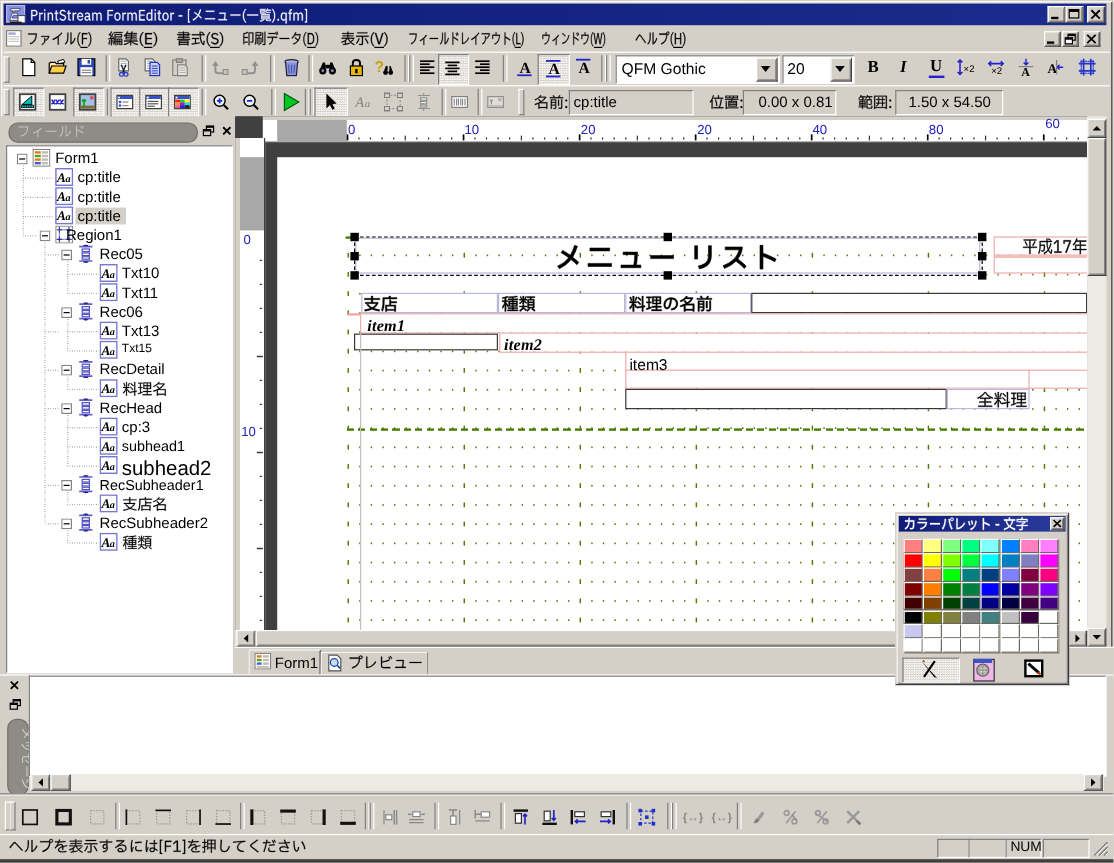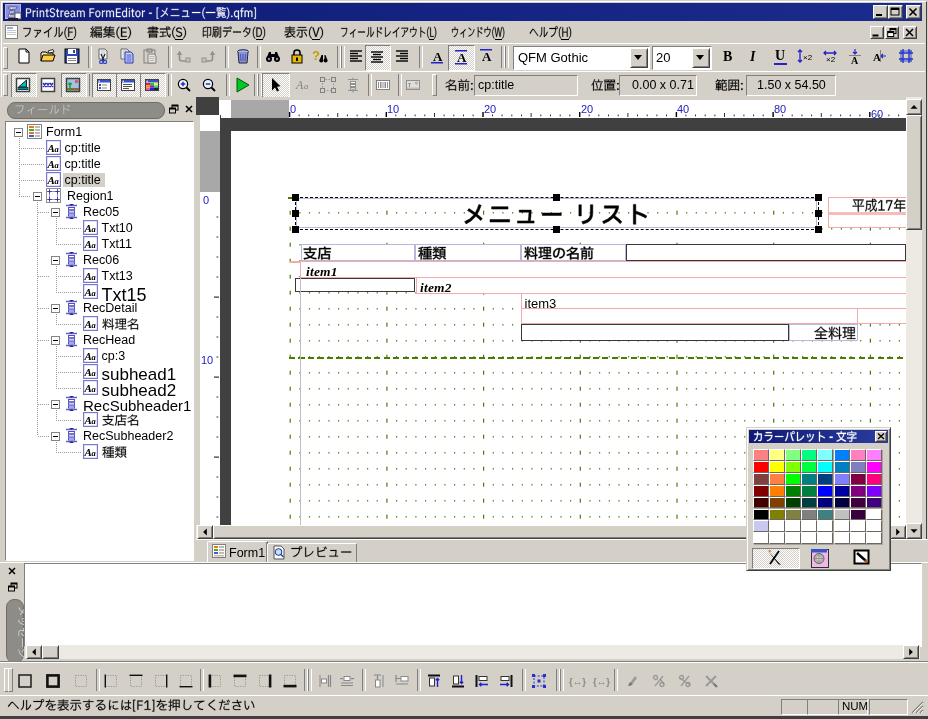--- a/index.html
+++ b/index.html
@@ -362,21 +362,21 @@
     <div class="grip" style="left:432px;top:74px;height:20px"></div>
     <svg style="position:absolute;left:445.0px;top:76.2px;overflow:visible" width="31" height="20">
       <path transform="translate(0,13.8) scale(1.0000,1)" d="M11.1 -4.5V0.9H10.3V0.2H4.5V0.9H3.7V-3.4Q2.3 -2.8 0.9 -2.4L0.6 -3.1Q3.2 -3.8 5.2 -5.0Q4.3 -6.0 3.5 -6.7L4.1 -7.2Q5.0 -6.4 5.9 -5.4Q7.9 -6.7 9.1 -8.5H4.7Q3.2 -7.0 0.9 -6.2L0.5 -6.8Q3.9 -8.1 5.3 -10.4L6.1 -10.2Q5.8 -9.7 5.4 -9.2H10.1V-8.6Q8.7 -6.2 5.9 -4.5ZM4.5 -0.6H10.3V-3.8H4.5L4.5 -3.7Z M24.3 -8.7V-8.0H13.2V-8.7H16.6Q16.2 -9.4 15.6 -10.2L16.3 -10.5Q17.0 -9.7 17.3 -9.0L16.7 -8.7H20.1Q20.7 -9.6 21.1 -10.5L21.9 -10.2Q21.5 -9.5 21.0 -8.7ZM22.7 0.0V-7.0H23.5V-0.1Q23.5 0.4 23.2 0.6Q23.0 0.8 22.6 0.8H20.6L20.4 0.0ZM14.0 0.9V-6.8H18.5V-0.1Q18.5 0.4 18.3 0.6Q18.1 0.8 17.7 0.8H16.3L16.1 0.1H17.8V-1.9H14.8V0.9ZM20.1 -6.6H20.9V-1.6H20.1ZM17.8 -4.7V-6.2H14.8V-4.7ZM14.8 -4.1V-2.6H17.8V-4.1Z M26.1 -6.0V-6.2Q26.1 -6.5 26.3 -6.7Q26.5 -6.9 26.9 -6.9Q27.3 -6.9 27.5 -6.7Q27.7 -6.5 27.7 -6.2V-6.0Q27.7 -5.7 27.5 -5.5Q27.3 -5.3 26.9 -5.3Q26.5 -5.3 26.3 -5.5Q26.1 -5.7 26.1 -6.0ZM26.1 -0.6V-0.7Q26.1 -1.1 26.3 -1.3Q26.5 -1.5 26.9 -1.5Q27.3 -1.5 27.5 -1.3Q27.7 -1.1 27.7 -0.7V-0.6Q27.7 -0.2 27.5 -0.0Q27.3 0.2 26.9 0.2Q26.5 0.2 26.3 -0.0Q26.1 -0.2 26.1 -0.6Z" fill="#000" stroke="#000" stroke-width="0.20"></path>
     </svg>
     <div class="fld" style="left:474px;top:75px;width:102px;height:19px"></div>
     <div class="tx" style="left:478px;top:78px;font-size:12.5px">cp:title</div>
     <svg style="position:absolute;left:591.0px;top:76.2px;overflow:visible" width="31" height="20">
       <path transform="translate(0,13.8) scale(1.0000,1)" d="M3.9 -10.3Q3.5 -8.5 2.8 -7.1V0.9H2.0V-5.7Q1.5 -4.8 0.9 -4.3L0.4 -4.9Q1.4 -6.0 2.1 -7.4Q2.8 -8.7 3.2 -10.6ZM3.8 -7.6V-8.4H7.3V-10.4H8.1V-8.4H11.7V-7.6ZM11.9 -0.4V0.4H3.5V-0.4H8.2Q9.2 -3.5 9.7 -6.9L10.6 -6.8Q10.0 -3.2 9.0 -0.4ZM6.1 -1.2Q5.6 -4.3 4.9 -6.6L5.7 -6.8Q6.4 -4.5 6.8 -1.5Z M24.4 -7.1V-6.5H19.2L19.1 -6.1Q19.0 -5.8 19.0 -5.7H23.1V-1.0H16.0V-5.7H18.2Q18.4 -6.3 18.5 -6.5H13.1V-7.1H18.7Q18.9 -7.8 18.9 -7.9H13.5V-10.1H24.0V-7.9H19.6L19.4 -7.1ZM16.8 -9.5H14.3V-8.5H16.8ZM17.5 -9.5V-8.5H19.9V-9.5ZM20.6 -8.5H23.2V-9.5H20.6ZM13.8 -5.5H14.6V-0.3H24.4V0.4H14.6V1.0H13.8ZM16.8 -4.3H22.3V-5.1H16.8ZM22.3 -3.7H16.8V-3.0H22.3ZM16.8 -2.4V-1.6H22.3V-2.4Z M26.1 -6.0V-6.2Q26.1 -6.5 26.3 -6.7Q26.5 -6.9 26.9 -6.9Q27.3 -6.9 27.5 -6.7Q27.7 -6.5 27.7 -6.2V-6.0Q27.7 -5.7 27.5 -5.5Q27.3 -5.3 26.9 -5.3Q26.5 -5.3 26.3 -5.5Q26.1 -5.7 26.1 -6.0ZM26.1 -0.6V-0.7Q26.1 -1.1 26.3 -1.3Q26.5 -1.5 26.9 -1.5Q27.3 -1.5 27.5 -1.3Q27.7 -1.1 27.7 -0.7V-0.6Q27.7 -0.2 27.5 -0.0Q27.3 0.2 26.9 0.2Q26.5 0.2 26.3 -0.0Q26.1 -0.2 26.1 -0.6Z" fill="#000" stroke="#000" stroke-width="0.20"></path>
     </svg>
     <div class="fld" style="left:619px;top:75px;width:76px;height:19px"></div>
-    <div class="tx" style="left:632px;top:78px;font-size:12.5px">0.00 x 0.71</div>
+    <div class="tx" style="left:632px;top:78px;font-size:12.5px">0.00 x 0.81</div>
     <svg style="position:absolute;left:715.0px;top:76.2px;overflow:visible" width="31" height="20">
       <path transform="translate(0,13.8) scale(1.0000,1)" d="M2.3 -8.8Q1.8 -8.1 1.0 -7.5L0.5 -8.0Q1.8 -9.1 2.4 -10.6L3.1 -10.4Q2.9 -9.9 2.7 -9.5H6.3V-8.8H4.2Q4.7 -8.2 4.9 -7.6L4.2 -7.4Q3.9 -8.1 3.4 -8.8ZM7.6 -8.8Q7.2 -8.2 6.7 -7.6L6.1 -8.0Q7.1 -9.1 7.6 -10.6L8.3 -10.4Q8.2 -9.9 8.0 -9.5H11.9V-8.8H9.6Q10.0 -8.2 10.3 -7.6L9.6 -7.4Q9.2 -8.2 8.8 -8.8ZM6.3 -1.9H4.0V-1.1H6.7V-0.4H4.0V0.9H3.3V-0.4H0.6V-1.1H3.3V-1.9H1.1V-5.5H3.3V-6.3H0.7V-6.9H3.3V-7.7H4.0V-6.9H6.7V-6.3H4.0V-5.5H6.3ZM11.2 -1.8 11.9 -1.6V-0.0Q11.9 0.4 11.8 0.5Q11.6 0.7 11.2 0.7H8.3Q7.7 0.7 7.4 0.5Q7.1 0.2 7.1 -0.5V-7.0H11.4V-3.3Q11.4 -2.9 11.2 -2.7Q11.0 -2.6 10.6 -2.6H8.9L8.7 -3.2H10.7V-6.3H7.9V-0.7Q7.9 -0.3 8.0 -0.1Q8.2 0.0 8.6 0.0H11.2ZM1.8 -4.0H3.3V-4.9H1.8ZM5.6 -4.9H4.0V-4.0H5.6ZM1.8 -2.5H3.3V-3.4H1.8ZM4.0 -3.4V-2.5H5.6V-3.4Z M13.5 1.0V-10.0H24.0V1.0H23.2V0.2H14.3V1.0ZM14.3 -0.5H23.2V-9.3H14.3ZM15.0 -1.6Q15.7 -2.0 16.1 -2.5Q16.5 -3.0 16.7 -3.6H15.0V-4.2H16.8Q16.9 -4.8 16.9 -5.9V-6.4H15.1V-7.1H16.9V-8.8H17.6V-7.1H20.0V-8.8H20.7V-7.1H22.5V-6.4H20.7V-4.2H22.6V-3.6H20.7V-1.1H20.0V-3.6H17.4Q17.2 -2.8 16.8 -2.2Q16.3 -1.5 15.5 -1.0ZM17.6 -5.7Q17.6 -4.8 17.5 -4.2H20.0V-6.4H17.6Z M26.1 -6.0V-6.2Q26.1 -6.5 26.3 -6.7Q26.5 -6.9 26.9 -6.9Q27.3 -6.9 27.5 -6.7Q27.7 -6.5 27.7 -6.2V-6.0Q27.7 -5.7 27.5 -5.5Q27.3 -5.3 26.9 -5.3Q26.5 -5.3 26.3 -5.5Q26.1 -5.7 26.1 -6.0ZM26.1 -0.6V-0.7Q26.1 -1.1 26.3 -1.3Q26.5 -1.5 26.9 -1.5Q27.3 -1.5 27.5 -1.3Q27.7 -1.1 27.7 -0.7V-0.6Q27.7 -0.2 27.5 -0.0Q27.3 0.2 26.9 0.2Q26.5 0.2 26.3 -0.0Q26.1 -0.2 26.1 -0.6Z" fill="#000" stroke="#000" stroke-width="0.20"></path>
     </svg>
     <div class="fld" style="left:746px;top:75px;width:88px;height:19px"></div>
     <div class="tx" style="left:757px;top:78px;font-size:12.5px">1.50 x 54.50</div>
     <div class="ab" style="left:0px;top:97px;width:196px;height:465px;background:#D4D0C8"></div>
     <div class="ab" style="left:7px;top:102px;width:156px;height:15px;background:#8E8C86;border:1px solid #706E68;border-radius:8px"></div>
     <svg style="position:absolute;left:14.0px;top:101.3px;overflow:visible" width="60" height="19">
       <path transform="translate(0,12.7) scale(1.0000,1)" d="M1.5 -8.2H9.6Q9.5 -5.9 8.9 -4.3Q8.3 -2.6 7.0 -1.6Q5.7 -0.5 3.6 0.1L3.2 -0.7Q5.1 -1.2 6.2 -2.1Q7.4 -3.0 8.0 -4.3Q8.5 -5.6 8.7 -7.4H1.5Z M20.7 -6.6Q19.5 -5.4 18.0 -4.4V0.6H17.2V-3.9Q15.6 -2.9 13.6 -2.2L13.3 -3.0Q15.2 -3.6 17.0 -4.7Q18.8 -5.8 20.1 -7.2Z M33.4 -3.9H24.1V-4.8H33.4Z M45.2 -4.5Q44.7 -2.8 43.7 -1.6Q42.7 -0.4 41.4 0.1H40.7V-8.9H41.5V-0.8Q43.5 -1.9 44.5 -4.9ZM37.8 -8.8H38.6V-5.4Q38.6 -3.3 38.0 -2.0Q37.3 -0.7 36.0 0.3L35.5 -0.4Q36.7 -1.2 37.2 -2.4Q37.8 -3.5 37.8 -5.3Z M55.3 -6.8Q54.8 -8.0 54.2 -8.8L54.8 -9.1Q55.5 -8.1 55.9 -7.1ZM50.2 -8.9V-5.7Q53.0 -4.7 55.7 -3.4L55.3 -2.6Q52.7 -4.0 50.2 -4.9V0.5H49.4V-8.9ZM54.0 -6.3Q53.6 -7.3 52.9 -8.3L53.5 -8.6Q54.3 -7.4 54.6 -6.5Z" fill="#C8C6C0"></path>
     </svg>
@@ -455,21 +455,21 @@
     <div class="tx" style="left:64.5px;top:173px;font-size:12.5px">cp:title</div>
     <svg class="ab" style="left:32.5px;top:191.5px" width="9" height="9">
 <rect x="0.5" y="0.5" width="8" height="8" fill="#fff" stroke="#848484"></rect>
 <rect x="2" y="4" width="5" height="1" fill="#000"></rect>
     </svg>
     <svg class="ab" style="left:45.5px;top:188px" width="15" height="15">
 <rect x="0.5" y="0.5" width="14" height="14" fill="#fff" stroke="#909090"></rect>
 <rect x="3.5" y="3.5" width="8" height="8" fill="none" stroke="#9090DC" stroke-width="1"></rect>
 <path d="M3.5 1.2 L3.5 5.8 M1.2 3.5 L5.8 3.5 M11.5 1.2 L11.5 5.8 M9.2 3.5 L13.8 3.5 M3.5 9.2 L3.5 13.8 M1.2 11.5 L5.8 11.5 M11.5 9.2 L11.5 13.8 M9.2 11.5 L13.8 11.5" stroke="#3030A0" stroke-width="0.9"></path>
     </svg>
-    <div class="tx" style="left:67px;top:189px;font-size:12.5px">Region1</div>
+    <div class="tx" style="left:55px;top:189px;font-size:12.5px">Region1</div>
     <svg class="ab" style="left:51px;top:207.5px" width="9" height="9">
 <rect x="0.5" y="0.5" width="8" height="8" fill="#fff" stroke="#848484"></rect>
 <rect x="2" y="4" width="5" height="1" fill="#000"></rect>
     </svg>
     <svg class="ab" style="left:64px;top:204px" width="15" height="15">
 <path d="M2 1.5 L13 1.5 M2 13.5 L13 13.5" stroke="#6060C8" stroke-width="1.4"></path>
 <path d="M7.5 1.5 L7.5 0 M7.5 15 L7.5 13.5 M5.5 0.8 L7.5 0 L9.5 0.8 M5.5 14.2 L7.5 15 L9.5 14.2" stroke="#202090" stroke-width="1"></path>
 <rect x="4.5" y="3.5" width="6" height="2.2" fill="none" stroke="#5050C0"></rect>
 <rect x="4.5" y="6.8" width="6" height="2.2" fill="none" stroke="#5050C0"></rect>
 <rect x="4.5" y="10" width="6" height="2" fill="none" stroke="#5050C0"></rect>
@@ -503,21 +503,21 @@
 <rect x="0.5" y="0.5" width="14" height="14" fill="#fff" stroke="#7878D0" stroke-width="1.4"></rect>
 <text x="1.5" y="11.5" font-family="Liberation Serif" font-size="11" font-weight="bold" font-style="italic" fill="#000">A</text>
 <text x="8.5" y="11.5" font-family="Liberation Serif" font-size="8.5" font-weight="bold" font-style="italic" fill="#000">a</text>
     </svg>
     <div class="tx" style="left:101.5px;top:269px;font-size:12.5px">Txt13</div>
     <svg class="ab" style="left:82.5px;top:284px" width="15" height="15">
 <rect x="0.5" y="0.5" width="14" height="14" fill="#fff" stroke="#7878D0" stroke-width="1.4"></rect>
 <text x="1.5" y="11.5" font-family="Liberation Serif" font-size="11" font-weight="bold" font-style="italic" fill="#000">A</text>
 <text x="8.5" y="11.5" font-family="Liberation Serif" font-size="8.5" font-weight="bold" font-style="italic" fill="#000">a</text>
     </svg>
-    <div class="tx" style="left:101.5px;top:285px;font-size:18px">Txt15</div>
+    <div class="tx" style="left:101.5px;top:285px;font-size:10px">Txt15</div>
     <svg class="ab" style="left:51px;top:303.5px" width="9" height="9">
 <rect x="0.5" y="0.5" width="8" height="8" fill="#fff" stroke="#848484"></rect>
 <rect x="2" y="4" width="5" height="1" fill="#000"></rect>
     </svg>
     <svg class="ab" style="left:64px;top:300px" width="15" height="15">
 <path d="M2 1.5 L13 1.5 M2 13.5 L13 13.5" stroke="#6060C8" stroke-width="1.4"></path>
 <path d="M7.5 1.5 L7.5 0 M7.5 15 L7.5 13.5 M5.5 0.8 L7.5 0 L9.5 0.8 M5.5 14.2 L7.5 15 L9.5 14.2" stroke="#202090" stroke-width="1"></path>
 <rect x="4.5" y="3.5" width="6" height="2.2" fill="none" stroke="#5050C0"></rect>
 <rect x="4.5" y="6.8" width="6" height="2.2" fill="none" stroke="#5050C0"></rect>
 <rect x="4.5" y="10" width="6" height="2" fill="none" stroke="#5050C0"></rect>
@@ -547,39 +547,39 @@
 <rect x="0.5" y="0.5" width="14" height="14" fill="#fff" stroke="#7878D0" stroke-width="1.4"></rect>
 <text x="1.5" y="11.5" font-family="Liberation Serif" font-size="11" font-weight="bold" font-style="italic" fill="#000">A</text>
 <text x="8.5" y="11.5" font-family="Liberation Serif" font-size="8.5" font-weight="bold" font-style="italic" fill="#000">a</text>
     </svg>
     <div class="tx" style="left:101.5px;top:349px;font-size:12.5px">cp:3</div>
     <svg class="ab" style="left:82.5px;top:364px" width="15" height="15">
 <rect x="0.5" y="0.5" width="14" height="14" fill="#fff" stroke="#7878D0" stroke-width="1.4"></rect>
 <text x="1.5" y="11.5" font-family="Liberation Serif" font-size="11" font-weight="bold" font-style="italic" fill="#000">A</text>
 <text x="8.5" y="11.5" font-family="Liberation Serif" font-size="8.5" font-weight="bold" font-style="italic" fill="#000">a</text>
     </svg>
-    <div class="tx" style="left:101.5px;top:365px;font-size:17px">subhead1</div>
+    <div class="tx" style="left:101.5px;top:365px;font-size:12px">subhead1</div>
     <svg class="ab" style="left:82.5px;top:380px" width="15" height="15">
 <rect x="0.5" y="0.5" width="14" height="14" fill="#fff" stroke="#7878D0" stroke-width="1.4"></rect>
 <text x="1.5" y="11.5" font-family="Liberation Serif" font-size="11" font-weight="bold" font-style="italic" fill="#000">A</text>
 <text x="8.5" y="11.5" font-family="Liberation Serif" font-size="8.5" font-weight="bold" font-style="italic" fill="#000">a</text>
     </svg>
     <div class="tx" style="left:101.5px;top:381px;font-size:17px">subhead2</div>
     <svg class="ab" style="left:51px;top:399.5px" width="9" height="9">
 <rect x="0.5" y="0.5" width="8" height="8" fill="#fff" stroke="#848484"></rect>
 <rect x="2" y="4" width="5" height="1" fill="#000"></rect>
     </svg>
     <svg class="ab" style="left:64px;top:396px" width="15" height="15">
 <path d="M2 1.5 L13 1.5 M2 13.5 L13 13.5" stroke="#6060C8" stroke-width="1.4"></path>
 <path d="M7.5 1.5 L7.5 0 M7.5 15 L7.5 13.5 M5.5 0.8 L7.5 0 L9.5 0.8 M5.5 14.2 L7.5 15 L9.5 14.2" stroke="#202090" stroke-width="1"></path>
 <rect x="4.5" y="3.5" width="6" height="2.2" fill="none" stroke="#5050C0"></rect>
 <rect x="4.5" y="6.8" width="6" height="2.2" fill="none" stroke="#5050C0"></rect>
 <rect x="4.5" y="10" width="6" height="2" fill="none" stroke="#5050C0"></rect>
     </svg>
-    <div class="tx" style="left:83px;top:397px;font-size:15px">RecSubheader1</div>
+    <div class="tx" style="left:83px;top:397px;font-size:12px">RecSubheader1</div>
     <svg class="ab" style="left:82.5px;top:412px" width="15" height="15">
 <rect x="0.5" y="0.5" width="14" height="14" fill="#fff" stroke="#7878D0" stroke-width="1.4"></rect>
 <text x="1.5" y="11.5" font-family="Liberation Serif" font-size="11" font-weight="bold" font-style="italic" fill="#000">A</text>
 <text x="8.5" y="11.5" font-family="Liberation Serif" font-size="8.5" font-weight="bold" font-style="italic" fill="#000">a</text>
     </svg>
     <svg style="position:absolute;left:101.5px;top:410.8px;overflow:visible" width="40" height="20">
       <path transform="translate(0,13.8) scale(1.0000,1)" d="M11.8 -7.9H6.6V-5.7H10.6V-5.1Q9.5 -2.7 7.2 -1.3Q9.1 -0.5 11.8 -0.1L11.6 0.7Q8.4 0.2 6.3 -0.8Q4.2 0.3 0.9 0.8L0.6 0.0Q3.5 -0.4 5.5 -1.3Q3.7 -2.4 2.4 -4.1L3.1 -4.5Q4.4 -2.8 6.3 -1.7Q8.6 -2.9 9.6 -4.9H1.2V-5.7H5.7V-7.9H0.7V-8.6H5.7V-10.4H6.6V-8.6H11.8Z M19.6 -9.2H24.4V-8.4H15.0V-7.0Q15.0 -4.5 14.7 -2.5Q14.4 -0.5 13.7 0.9L13.0 0.3Q13.6 -1.0 13.9 -2.7Q14.1 -4.5 14.1 -7.0V-9.2H18.7V-10.5H19.6ZM19.0 -7.8H19.8V-6.2H24.1V-5.5H19.8V-3.8H23.4V0.9H22.6V0.2H16.7V0.9H15.9V-3.8H19.0ZM16.7 -0.5H22.6V-3.0H16.7Z M36.1 -4.5V0.9H35.3V0.2H29.5V0.9H28.7V-3.4Q27.3 -2.8 25.9 -2.4L25.6 -3.1Q28.2 -3.8 30.2 -5.0Q29.3 -6.0 28.5 -6.7L29.1 -7.2Q30.0 -6.4 30.9 -5.4Q32.9 -6.7 34.1 -8.5H29.7Q28.2 -7.0 25.9 -6.2L25.5 -6.8Q28.9 -8.1 30.3 -10.4L31.1 -10.2Q30.8 -9.7 30.4 -9.2H35.1V-8.6Q33.7 -6.2 30.9 -4.5ZM29.5 -0.6H35.3V-3.8H29.5L29.5 -3.7Z" fill="#000" stroke="#000" stroke-width="0.20"></path>
     </svg>
     <svg class="ab" style="left:51px;top:431.5px" width="9" height="9">
 <rect x="0.5" y="0.5" width="8" height="8" fill="#fff" stroke="#848484"></rect>
@@ -672,21 +672,21 @@
       <rect x="659.8" y="14.5" width="1" height="1.8" fill="#333"></rect>
       <rect x="669.4" y="14.5" width="1" height="1.8" fill="#333"></rect>
       <rect x="679.1" y="14.5" width="1" height="1.8" fill="#333"></rect>
     </svg>
     <div class="tx" style="left:290px;top:103px;font-size:11px;color:#2222BB">0</div>
     <div class="tx" style="left:387px;top:103px;font-size:11px;color:#2222BB">10</div>
     <div class="tx" style="left:484px;top:103px;font-size:11px;color:#2222BB">20</div>
     <div class="tx" style="left:581px;top:103px;font-size:11px;color:#2222BB">20</div>
     <div class="tx" style="left:677px;top:103px;font-size:11px;color:#2222BB">40</div>
     <div class="tx" style="left:774px;top:103px;font-size:11px;color:#2222BB">80</div>
-    <div class="tx" style="left:871px;top:108px;font-size:11px;color:#2222BB">60</div>
+    <div class="tx" style="left:871px;top:98px;font-size:11px;color:#2222BB">60</div>
     <div class="ab" style="left:200px;top:115px;width:21px;height:410px;background:#fff;border-right:1px solid #404040;box-sizing:border-box"></div>
     <div class="ab" style="left:200px;top:131px;width:20px;height:61px;background:#A8A8A8"></div>
     <svg class="ab" style="left:200px;top:115px" width="21" height="410">
       <rect x="16.5" y="101.5" width="1.8" height="1" fill="#333"></rect>
       <rect x="16.5" y="121.5" width="1.8" height="1" fill="#333"></rect>
       <rect x="16.5" y="141.5" width="1.8" height="1" fill="#333"></rect>
       <rect x="16.5" y="161.5" width="1.8" height="1" fill="#333"></rect>
       <rect x="14" y="181.5" width="5" height="1.2" fill="#333"></rect>
       <rect x="16.5" y="201.5" width="1.8" height="1" fill="#333"></rect>
       <rect x="16.5" y="221.5" width="1.8" height="1" fill="#333"></rect>

